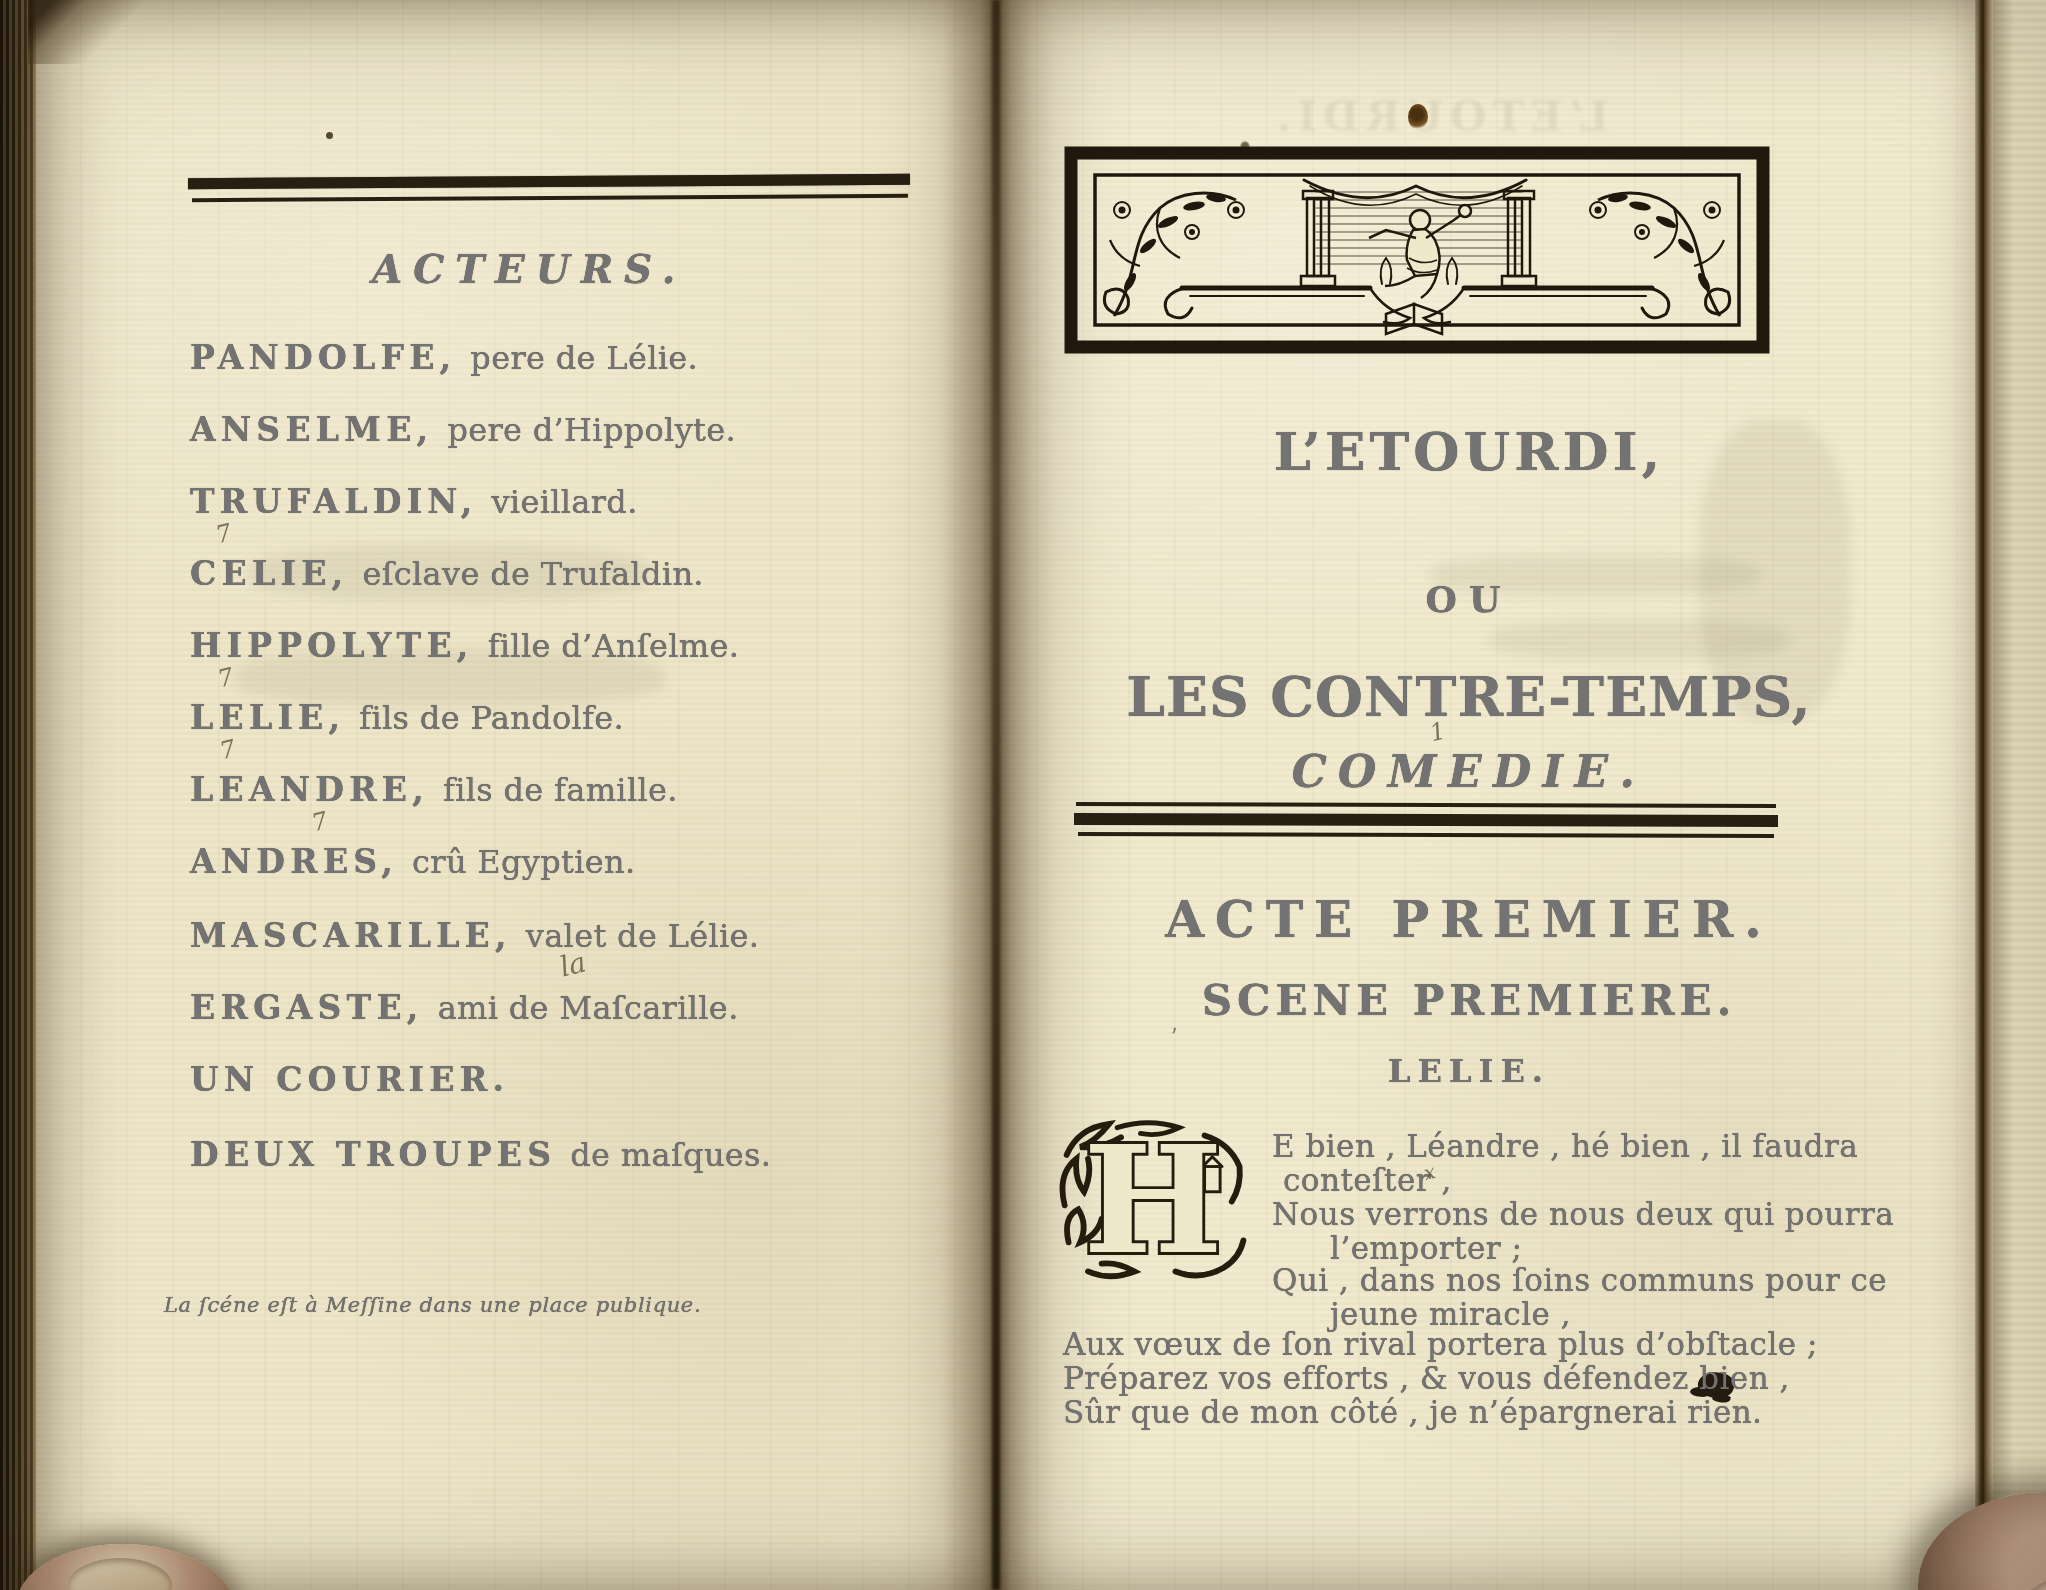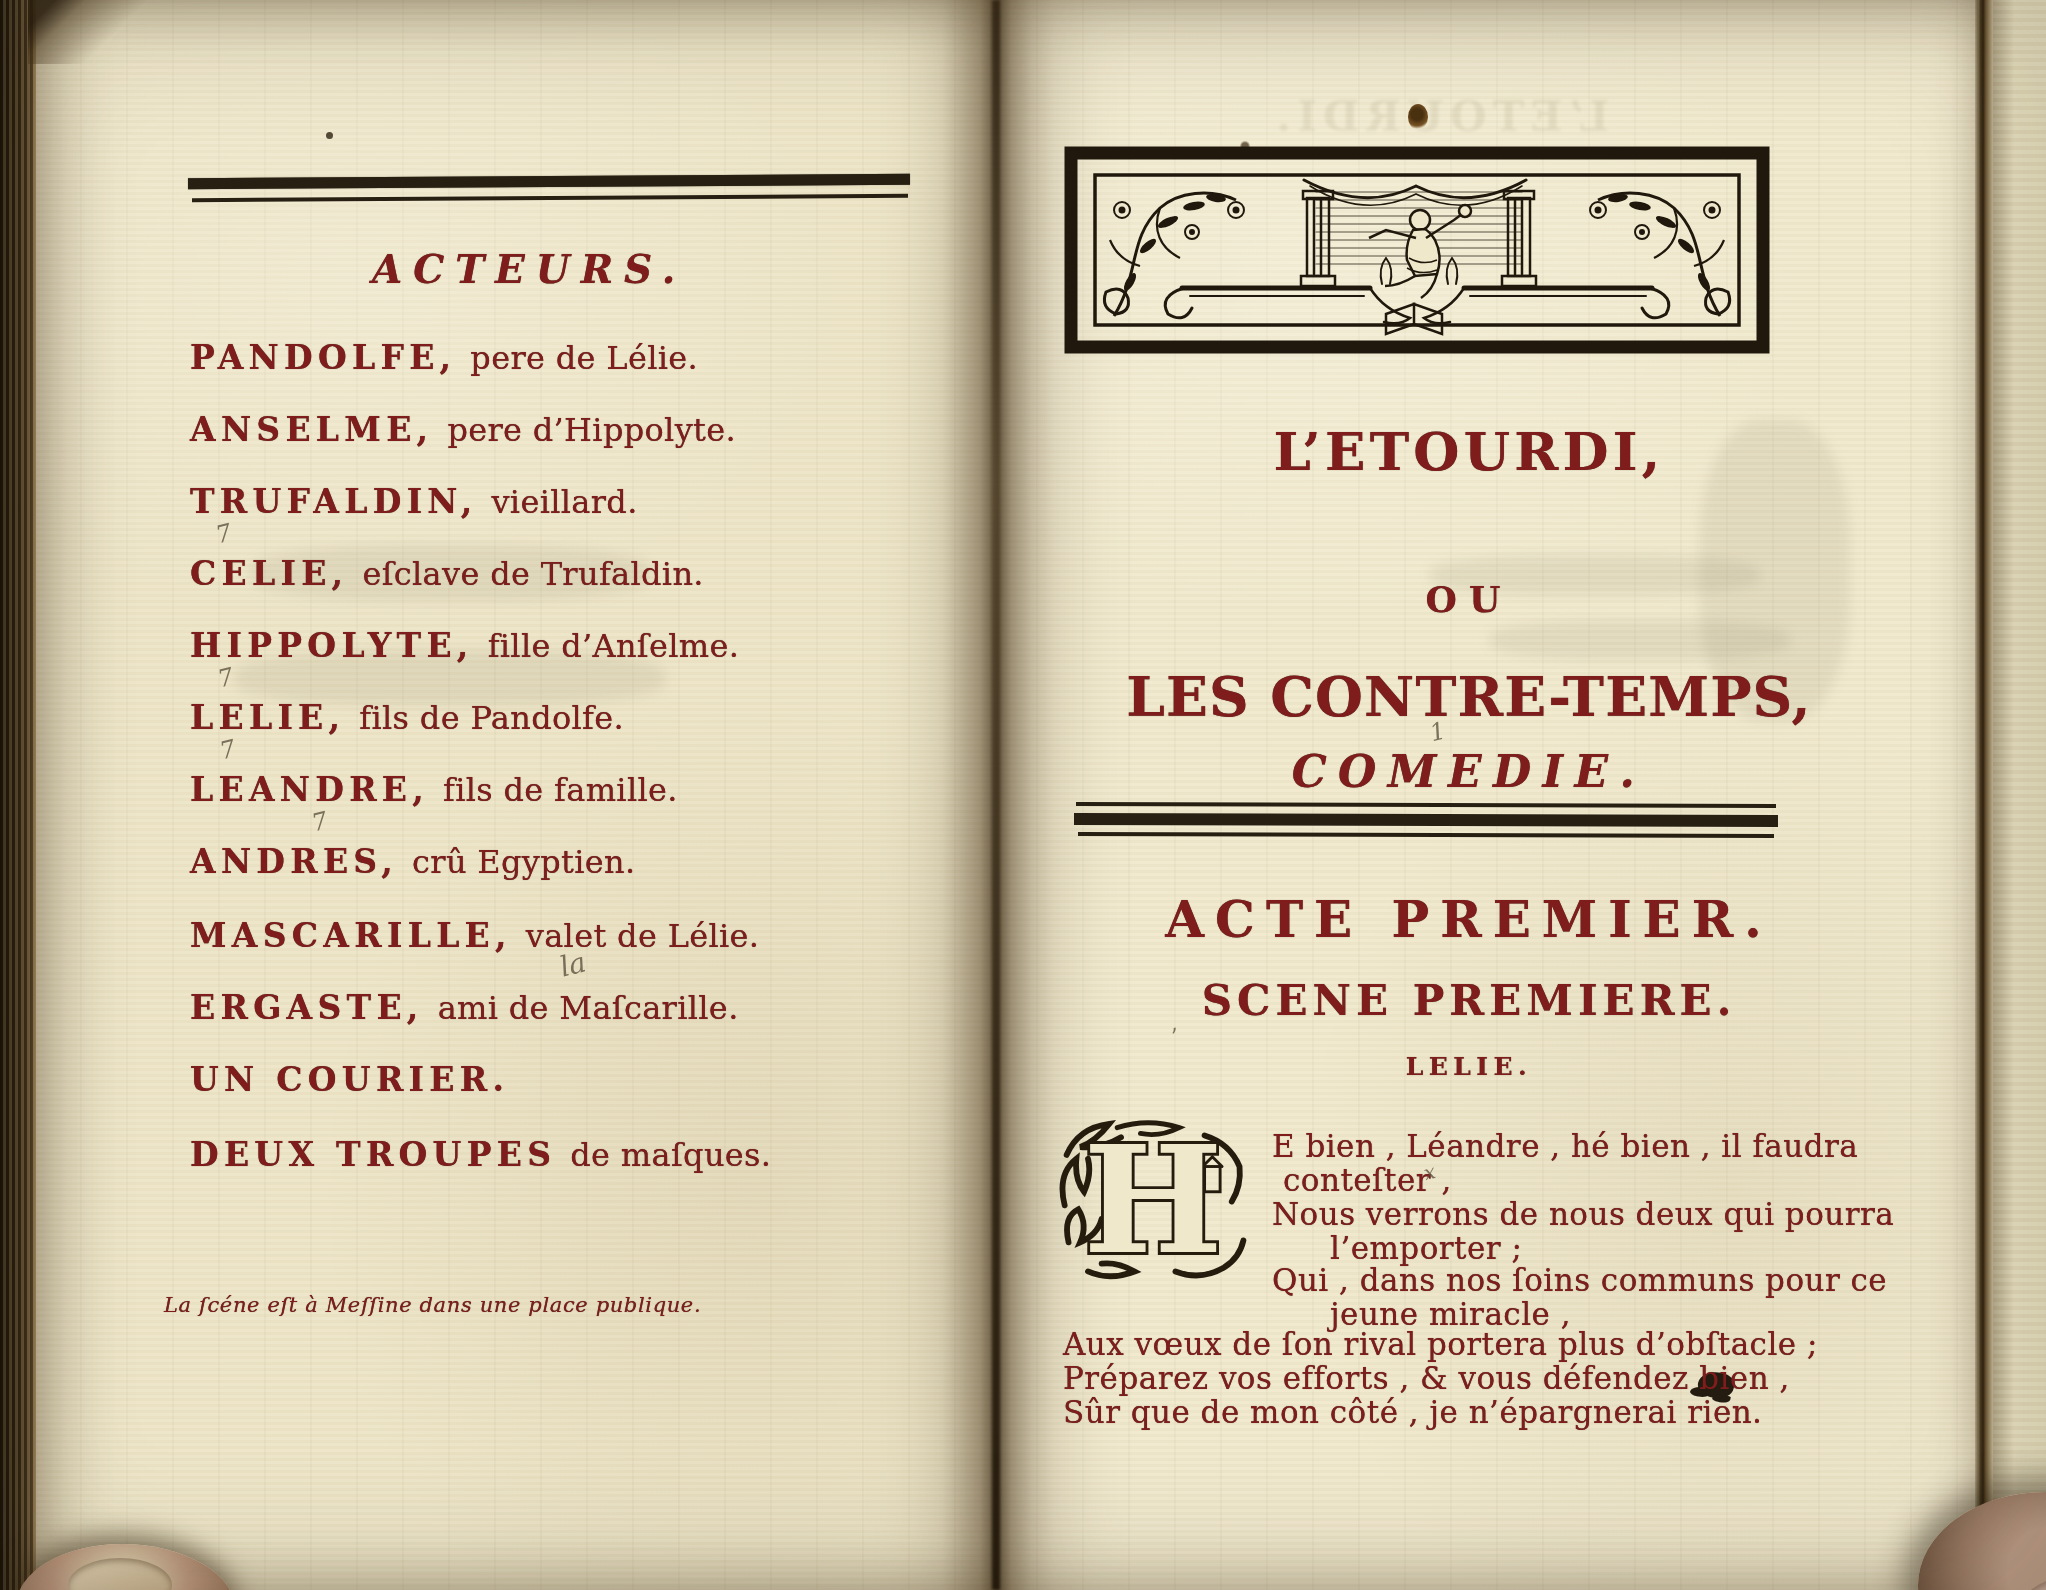--- a/index.html
+++ b/index.html
@@ -68,21 +68,21 @@
     background-color:#e6debe;
     background-image:
       repeating-linear-gradient(0deg, rgba(120,100,60,.06) 0 4px, rgba(255,255,245,.05) 4px 8px),
       linear-gradient(90deg, rgba(70,52,26,.35), transparent 40%);
   }
   #stage::after{
     content:"";position:absolute;inset:0;pointer-events:none;
     box-shadow:inset 0 0 140px rgba(40,28,12,.18);
   }
   
-  .ink{ text-shadow:0 0 .7px rgba(38,30,17,.85); color:#7f1d1d; }
+  .ink{ text-shadow:0 0 .7px rgba(38,30,17,.85); color:#737373; }
   .caps-name{
     font-weight:bold;font-size:33px;letter-spacing:.16em;white-space:nowrap;
   }
   .actor-row{ position:absolute; left:190px; white-space:nowrap; }
   .actor-desc{ font-size:32px; margin-left:14px; letter-spacing:.01em; }
   #acteurs-heading{
     position:absolute;left:372px;top:246px;
     font-style:italic;font-weight:bold;font-size:39px;letter-spacing:.28em;white-space:nowrap;
   }
   .rule{ position:absolute;background:#271f12; }
@@ -97,21 +97,21 @@
   .rp-center{ position:absolute;left:1058px;width:822px;text-align:center;white-space:nowrap; }
   #main-title{ top:420px;font-size:53px;font-weight:bold;letter-spacing:.08em; }
   #sub-ou{ top:578px;font-size:36px;font-weight:bold;letter-spacing:.34em; }
   #sub-title{ top:664px;font-size:55px;font-weight:bold;letter-spacing:.02em; }
   #genre-line{ top:746px;font-size:44px;font-style:italic;font-weight:bold;letter-spacing:.26em; }
   #rp-rule-a{ left:1076px;top:803px;width:700px;height:4px;transform:rotate(.15deg); }
   #rp-rule-b{ left:1074px;top:814px;width:704px;height:12px;transform:rotate(.15deg); }
   #rp-rule-c{ left:1078px;top:833px;width:696px;height:4px;transform:rotate(.15deg); }
   #act-heading{ top:890px;font-size:50px;font-weight:bold;letter-spacing:.22em; }
   #scene-heading{ top:976px;font-size:42px;font-weight:bold;letter-spacing:.12em; }
-  #speaker-heading{ top:1052px;font-size:25px;font-weight:bold;letter-spacing:.22em; }
+  #speaker-heading{ top:1052px;font-size:32px;font-weight:bold;letter-spacing:.22em; }
   .verse-line{ position:absolute;font-size:31px;letter-spacing:.015em;white-space:nowrap; }
   
   #ornament{ position:absolute;left:1064px;top:146px;width:706px;height:208px; }
   #ornament svg{ width:100%;height:100%; }
   
   #dropcap{ position:absolute;left:1058px;top:1116px;width:196px;height:170px; }
   #dropcap svg{ width:100%;height:100%; }
   svg text{ font-family:"DejaVu Serif","Liberation Serif",serif; }
   
   .hw{

